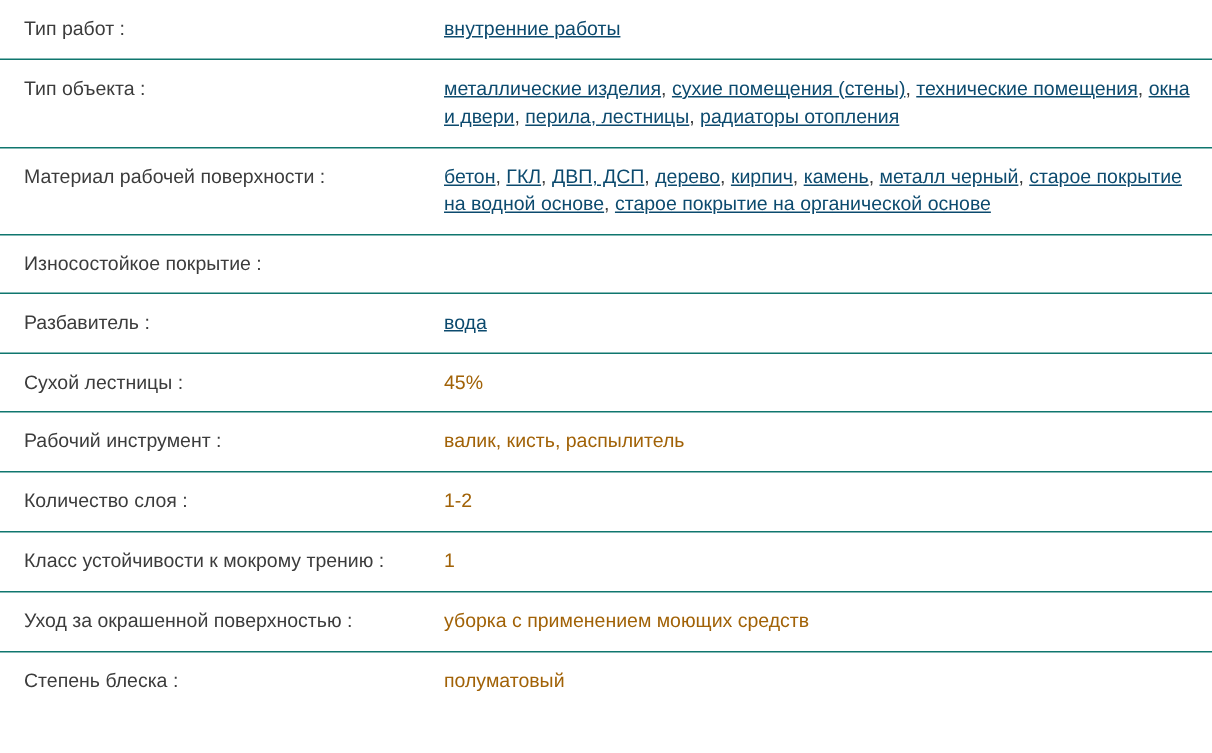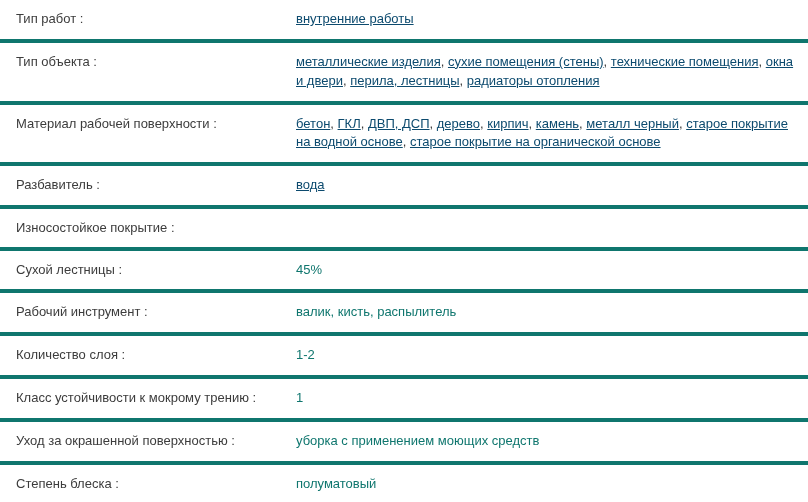--- a/index.html
+++ b/index.html
@@ -14,21 +14,21 @@
     font-size: 13px;
     color: #333333;
     overflow: hidden;
   }
   .spec-table {
     width: 808px;
     border-collapse: collapse;
     table-layout: fixed;
   }
   .spec-table tr {
-    border-bottom: 4px solid #0f766e;
+    border-bottom: 1px solid #0f766e;
   }
   .spec-table tr:last-child {
     border-bottom: none;
   }
   .cell-label {
     width: 268px;
     padding: 10px 12px 10px 16px;
     vertical-align: top;
     font-size: 13px;
     color: #3c3c3c;
@@ -42,47 +42,47 @@
     line-height: 1.45;
   }
   .cell-value a {
     color: #0c4a6e;
     text-decoration: underline;
   }
   .sep {
     color: #3c3c3c;
   }
   .plain {
-    color: #0f766e;
+    color: #a16207;
   }
 </style>
 </head>
 <body>
 
 <table class="spec-table">
   <tbody>
       <tr>
         <td class="cell-label">Тип работ :</td>
         <td class="cell-value"><a href="#" class="value-link">внутренние работы</a></td>
       </tr>
       <tr>
         <td class="cell-label">Тип объекта :</td>
         <td class="cell-value"><a href="#" class="value-link">металлические изделия</a><span class="sep">, </span><a href="#" class="value-link">сухие помещения (стены)</a><span class="sep">, </span><a href="#" class="value-link">технические помещения</a><span class="sep">, </span><a href="#" class="value-link">окна и двери</a><span class="sep">, </span><a href="#" class="value-link">перила, лестницы</a><span class="sep">, </span><a href="#" class="value-link">радиаторы отопления</a></td>
       </tr>
       <tr>
         <td class="cell-label">Материал рабочей поверхности :</td>
         <td class="cell-value"><a href="#" class="value-link">бетон</a><span class="sep">, </span><a href="#" class="value-link">ГКЛ</a><span class="sep">, </span><a href="#" class="value-link">ДВП, ДСП</a><span class="sep">, </span><a href="#" class="value-link">дерево</a><span class="sep">, </span><a href="#" class="value-link">кирпич</a><span class="sep">, </span><a href="#" class="value-link">камень</a><span class="sep">, </span><a href="#" class="value-link">металл черный</a><span class="sep">, </span><a href="#" class="value-link">старое покрытие на водной основе</a><span class="sep">, </span><a href="#" class="value-link">старое покрытие на органической основе</a></td>
       </tr>
       <tr>
+        <td class="cell-label">Износостойкое покрытие :</td>
+        <td class="cell-value"><span class="plain"></span></td>
+      </tr>
+      <tr>
         <td class="cell-label">Разбавитель :</td>
         <td class="cell-value"><a href="#" class="value-link">вода</a></td>
-      </tr>
-      <tr>
-        <td class="cell-label">Износостойкое покрытие :</td>
-        <td class="cell-value"><span class="plain"></span></td>
       </tr>
       <tr>
         <td class="cell-label">Сухой лестницы :</td>
         <td class="cell-value"><span class="plain">45%</span></td>
       </tr>
       <tr>
         <td class="cell-label">Рабочий инструмент :</td>
         <td class="cell-value"><span class="plain">валик, кисть, распылитель</span></td>
       </tr>
       <tr>

